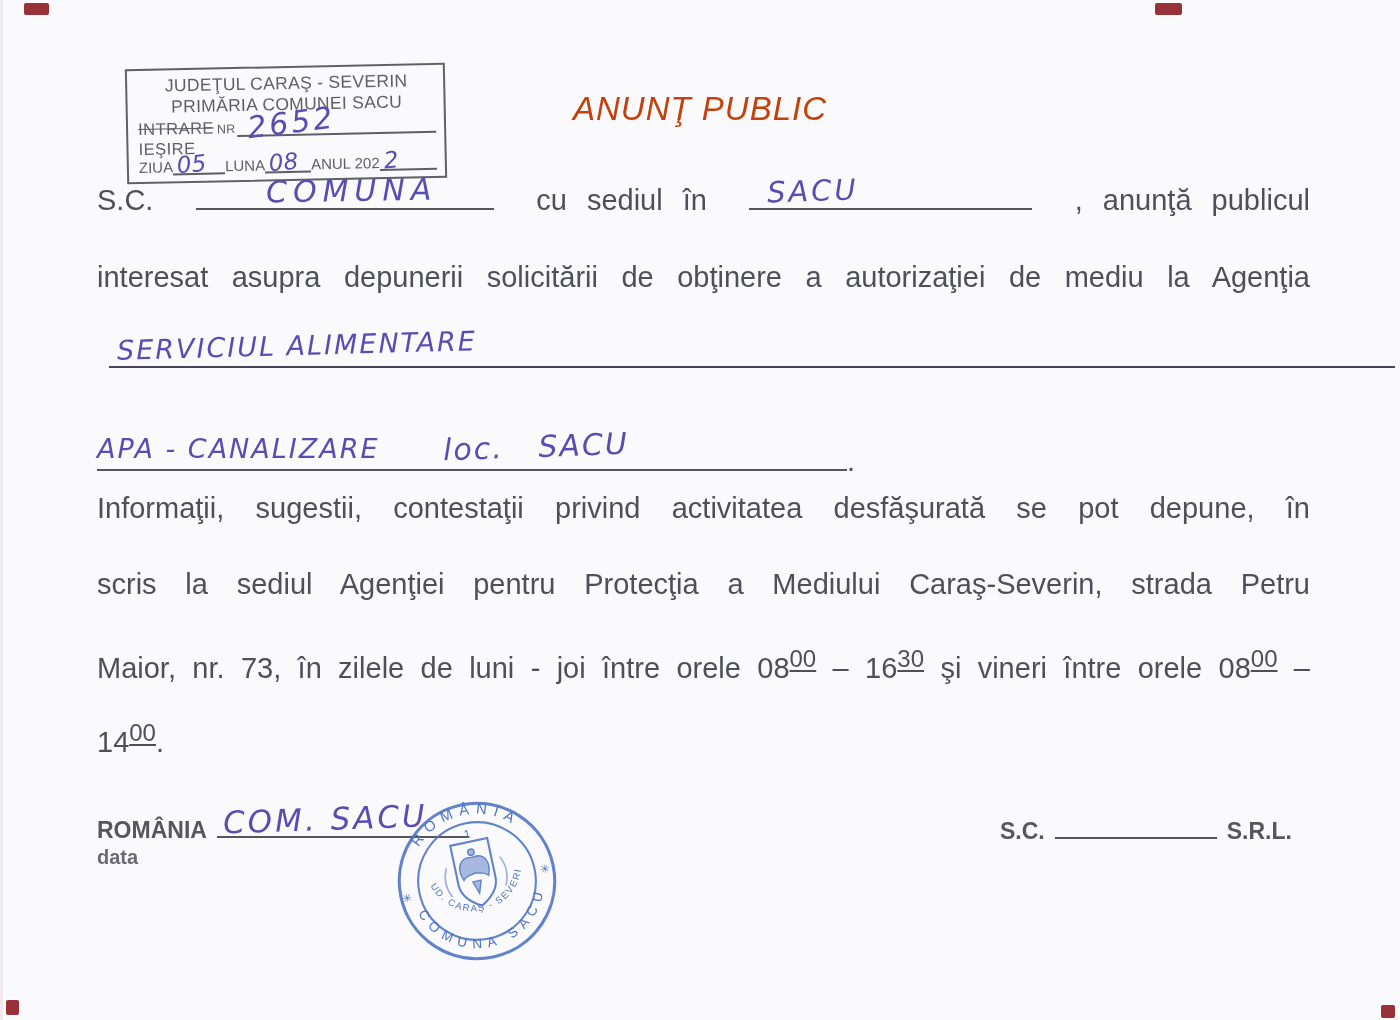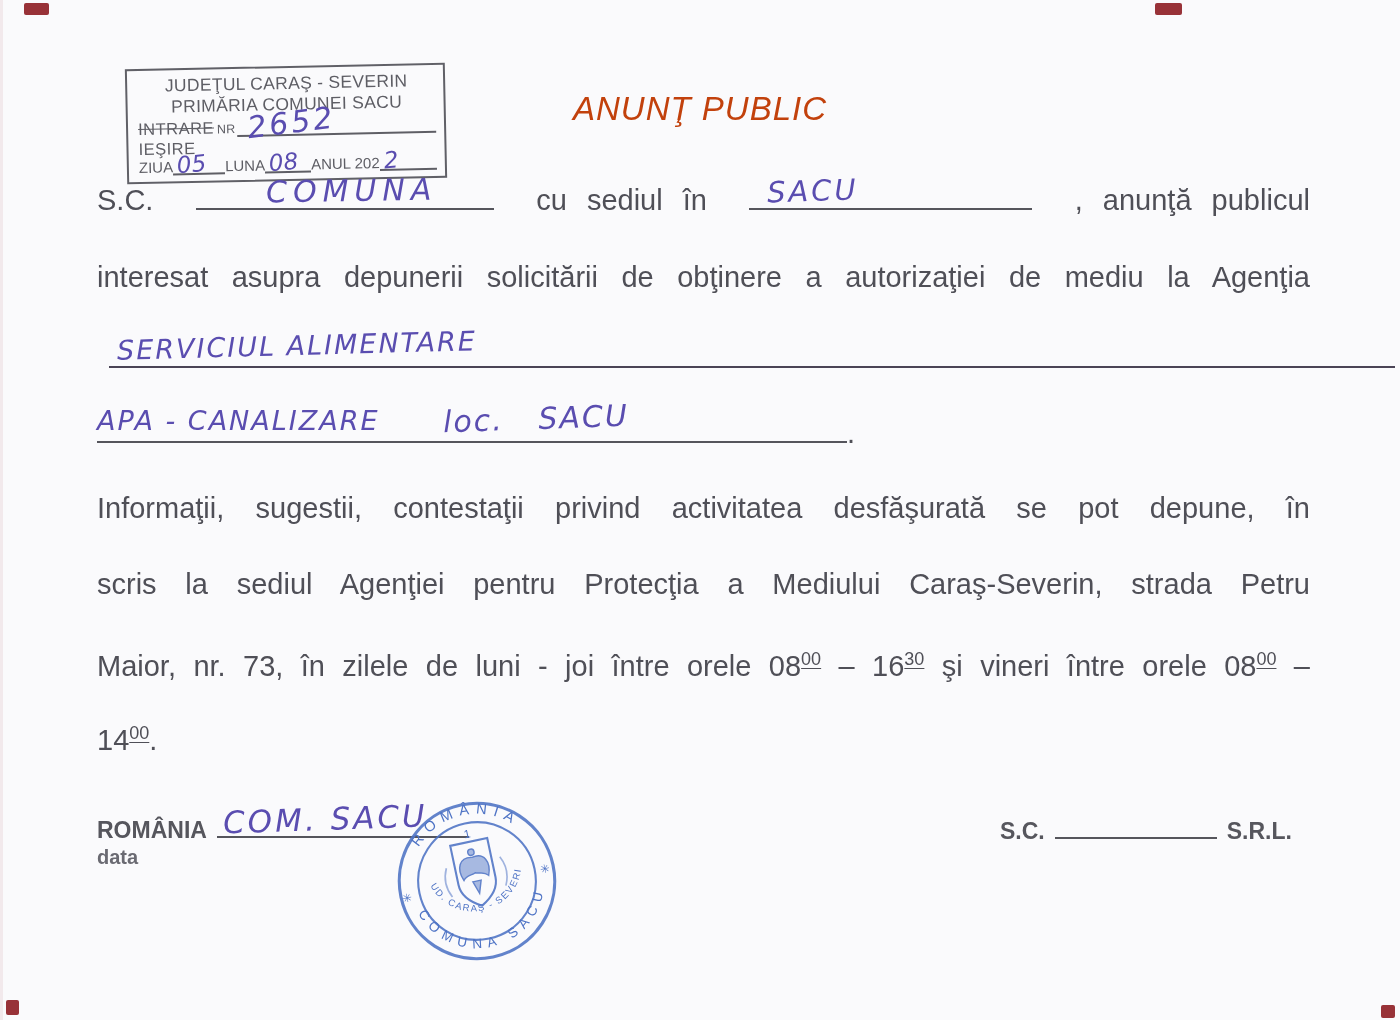--- a/index.html
+++ b/index.html
@@ -55,28 +55,28 @@
   #l1{top:180px;justify-content:space-between;}
   #l1 .b-company{width:298px;} #l1 .b-company .hw{left:70px;font-size:30px;letter-spacing:6px;transform:rotate(-1deg);}
   #l1 .b-loc{width:283px;} #l1 .b-loc .hw{left:18px;font-size:29px;letter-spacing:3px;transform:rotate(-2deg);}
   .wsp{word-spacing:12px;}
   #l2{top:257px;}
   #l3{top:332px;width:1298px;}
   #l3 .printed{word-spacing:7px;white-space:nowrap;}
   #l3 .b-serv{flex:1;margin-left:12px;height:34px;border-bottom-color:#4a4456;}
   #l3 .b-serv .hw{left:8px;bottom:0;font-size:27px;letter-spacing:2px;transform:rotate(-1.5deg);}
   #l4{top:407px;}
-  #l4 .b-apa{width:312px;height:34px;} #l4 .b-apa .hw{left:0;bottom:0;font-size:27px;letter-spacing:2px;}
+  #l4 .b-apa{width:312px;height:34px;margin-top:28px;} #l4 .b-apa .hw{left:0;bottom:0;font-size:27px;letter-spacing:2px;}
   #l4 .printed{margin:0 14px;white-space:nowrap;}
   #l4 .b-locsacu{width:438px;height:34px;} #l4 .b-locsacu .hw{left:34px;bottom:2px;font-size:30px;letter-spacing:2px;transform:rotate(-2deg);}
   #l5{top:488px;}
   #l6{top:564px;}
   #l7{top:639px;}
   #l8{top:713px;}
-  .sup{font-size:18px;vertical-align:11px;text-decoration:underline;text-underline-offset:3px;letter-spacing:0;}
+  .sup{font-size:24px;vertical-align:11px;text-decoration:underline;text-underline-offset:3px;letter-spacing:0;}
 
   
   #primaria{position:absolute;left:97px;top:816px;font-size:23px;font-weight:bold;color:#56565d;display:flex;align-items:baseline;}
   #primaria .blank{width:252px;height:20px;margin-left:10px;border-bottom-width:2.5px;}
   #primaria .blank .hw{left:6px;bottom:-1px;font-size:31px;letter-spacing:3px;font-weight:normal;transform:rotate(-2deg);}
   #data-label{position:absolute;left:97px;top:846px;font-size:20px;font-weight:bold;color:#6a6a72;}
   #sc-srl{position:absolute;left:1000px;top:818px;display:flex;align-items:baseline;font-size:23px;font-weight:bold;color:#56565d;}
   #sc-srl .blank{width:162px;height:18px;margin:0 10px;}
 
   

